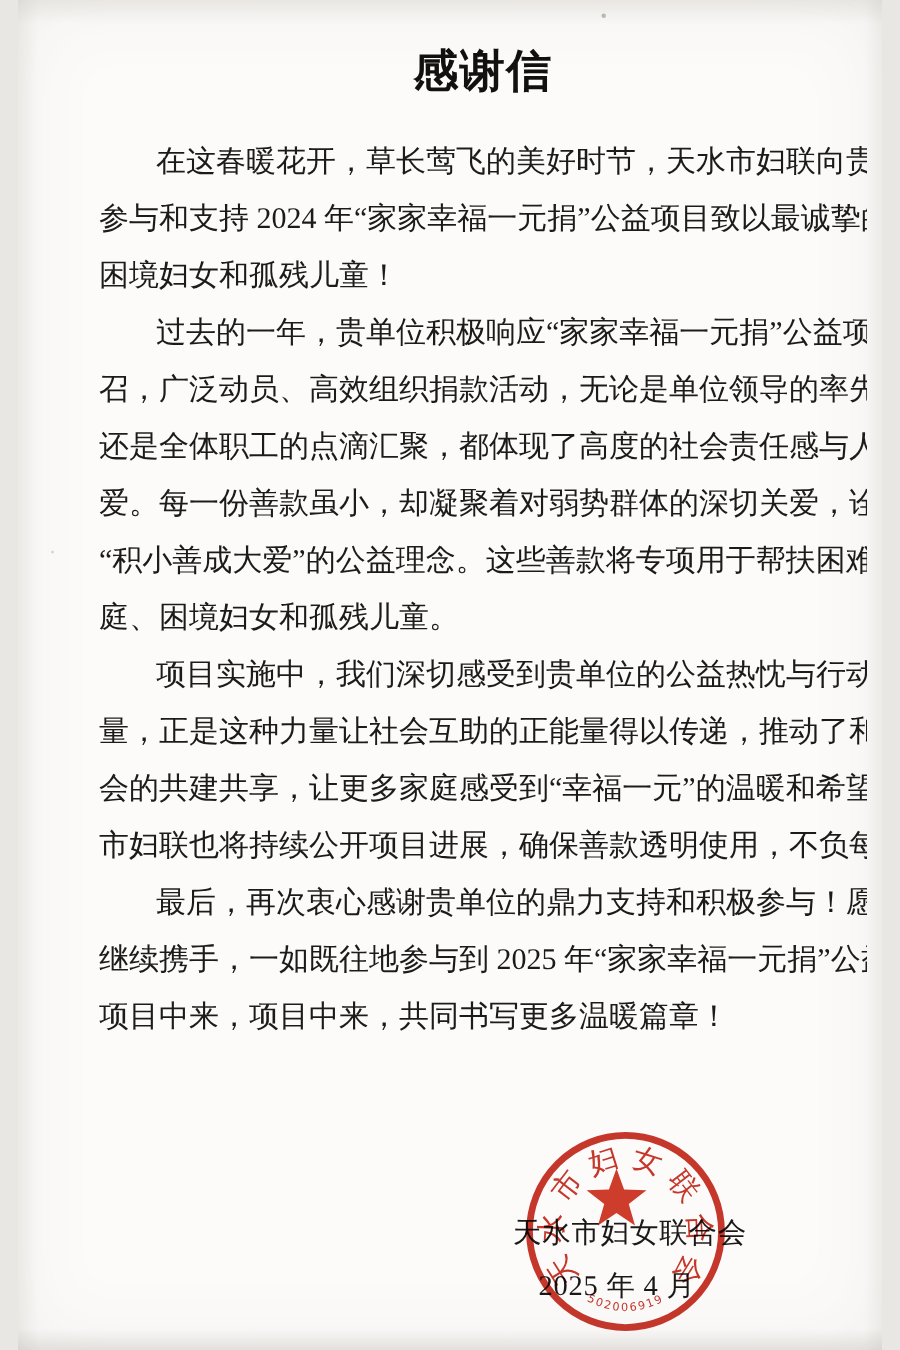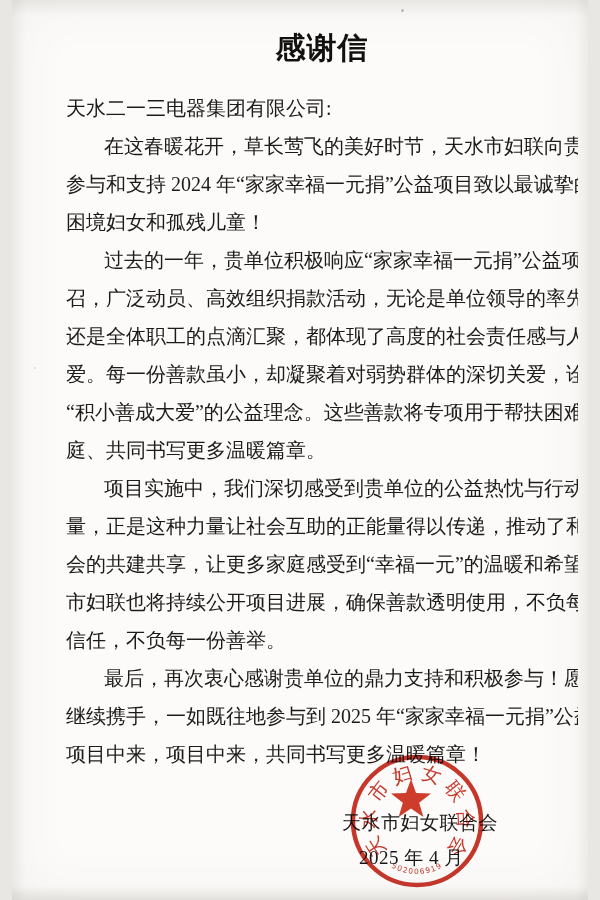--- a/index.html
+++ b/index.html
@@ -68,36 +68,34 @@
   .speck.s3{left:22px;top:367px;width:2px;height:2px;opacity:.3;}
 </style>
 </head>
 <body>
 
 <div class="page">
 
   <div class="title">感谢信</div>
 
   <div class="letter-body">
-    <div class="line last">天水二一三电器集团有限公司:</div>
 
   <div class="line first">在这春暖花开，草长莺飞的美好时节，天水市妇联向贵单位</div>
       <div class="line">参与和支持 2024 年“家家幸福一元捐”公益项目致以最诚挚的感</div>
       <div class="line last">困境妇女和孤残儿童！</div>
       <div class="line first">过去的一年，贵单位积极响应“家家幸福一元捐”公益项目号</div>
       <div class="line">召，广泛动员、高效组织捐款活动，无论是单位领导的率先垂范，</div>
       <div class="line">还是全体职工的点滴汇聚，都体现了高度的社会责任感与人间大</div>
       <div class="line">爱。每一份善款虽小，却凝聚着对弱势群体的深切关爱，诠释了</div>
       <div class="line">“积小善成大爱”的公益理念。这些善款将专项用于帮扶困难家</div>
-      <div class="line last">庭、共同书写更多温暖篇章。</div>
+      <div class="line last">庭、困境妇女和孤残儿童。</div>
       <div class="line first">项目实施中，我们深切感受到贵单位的公益热忱与行动力</div>
       <div class="line">量，正是这种力量让社会互助的正能量得以传递，推动了和谐社</div>
       <div class="line">会的共建共享，让更多家庭感受到“幸福一元”的温暖和希望。</div>
       <div class="line">市妇联也将持续公开项目进展，确保善款透明使用，不负每一份</div>
-      <div class="line last">信任，不负每一份善举。</div>
       <div class="line first">最后，再次衷心感谢贵单位的鼎力支持和积极参与！愿我们</div>
       <div class="line">继续携手，一如既往地参与到 2025 年“家家幸福一元捐”公益</div>
       <div class="line last">项目中来，项目中来，共同书写更多温暖篇章！</div>
     </div>
 
   <div class="signature">天水市妇女联合会</div>
   <div class="date">2025 年 4 月</div>
 
   <svg class="seal" viewBox="0 0 142 142" xmlns="http://www.w3.org/2000/svg">
     <circle class="seal-ring" cx="71" cy="71" r="64" stroke="#c4271a"></circle>

